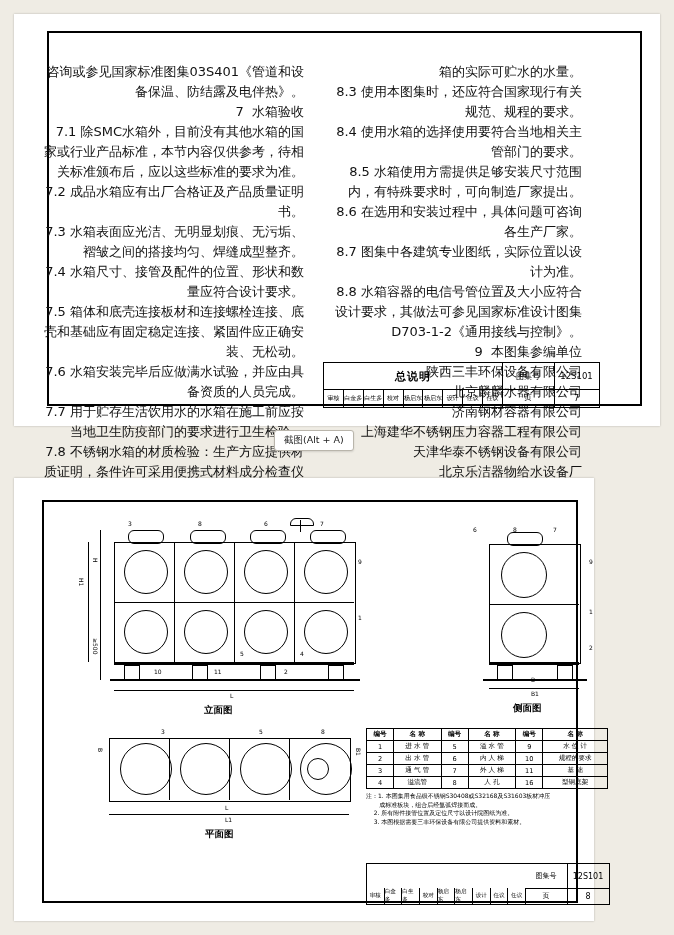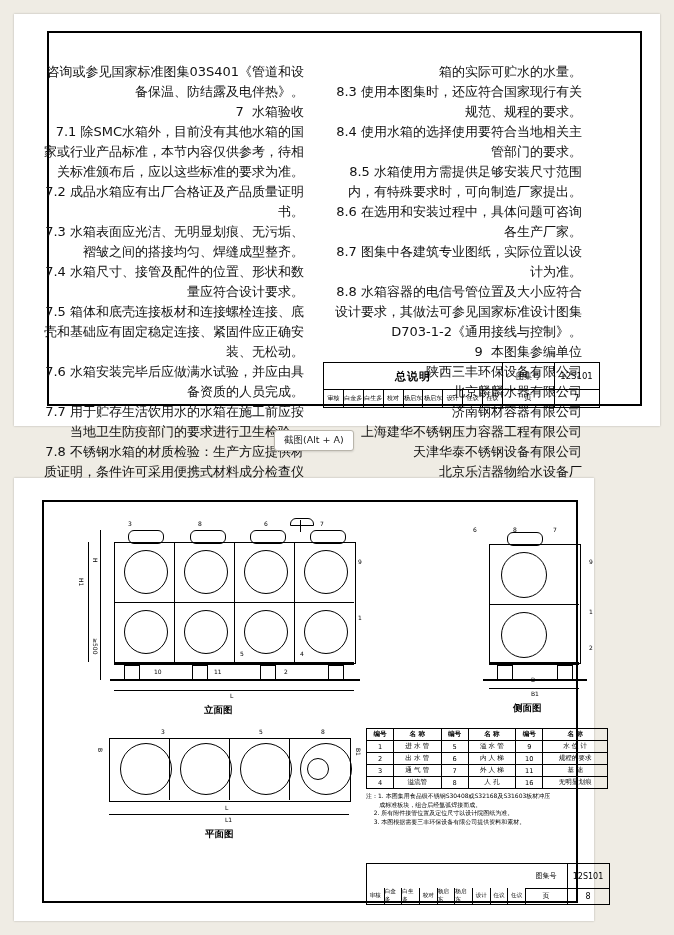--- a/index.html
+++ b/index.html
@@ -360,21 +360,21 @@
         <td>外 人 梯</td>
         <td>11</td>
         <td>基    础</td>
       </tr>
       <tr>
         <td>4</td>
         <td>溢流管</td>
         <td>8</td>
         <td>人    孔</td>
         <td>16</td>
-        <td>无明显划痕</td>
+        <td>型钢底架</td>
       </tr>
     </tbody>
       </table>
     <div class="nt-note">注：1. 本图集用食品级不锈钢S30408或S32168及S31603板材冲压
        成标准板块，组合后经氩弧焊接而成。
     2. 所有附件接管位置及定位尺寸以设计院图纸为准。
     3. 本图根据需要三丰环保设备有限公司提供资料和素材。</div>
   </div>
 
   <div id="titleblock2">

